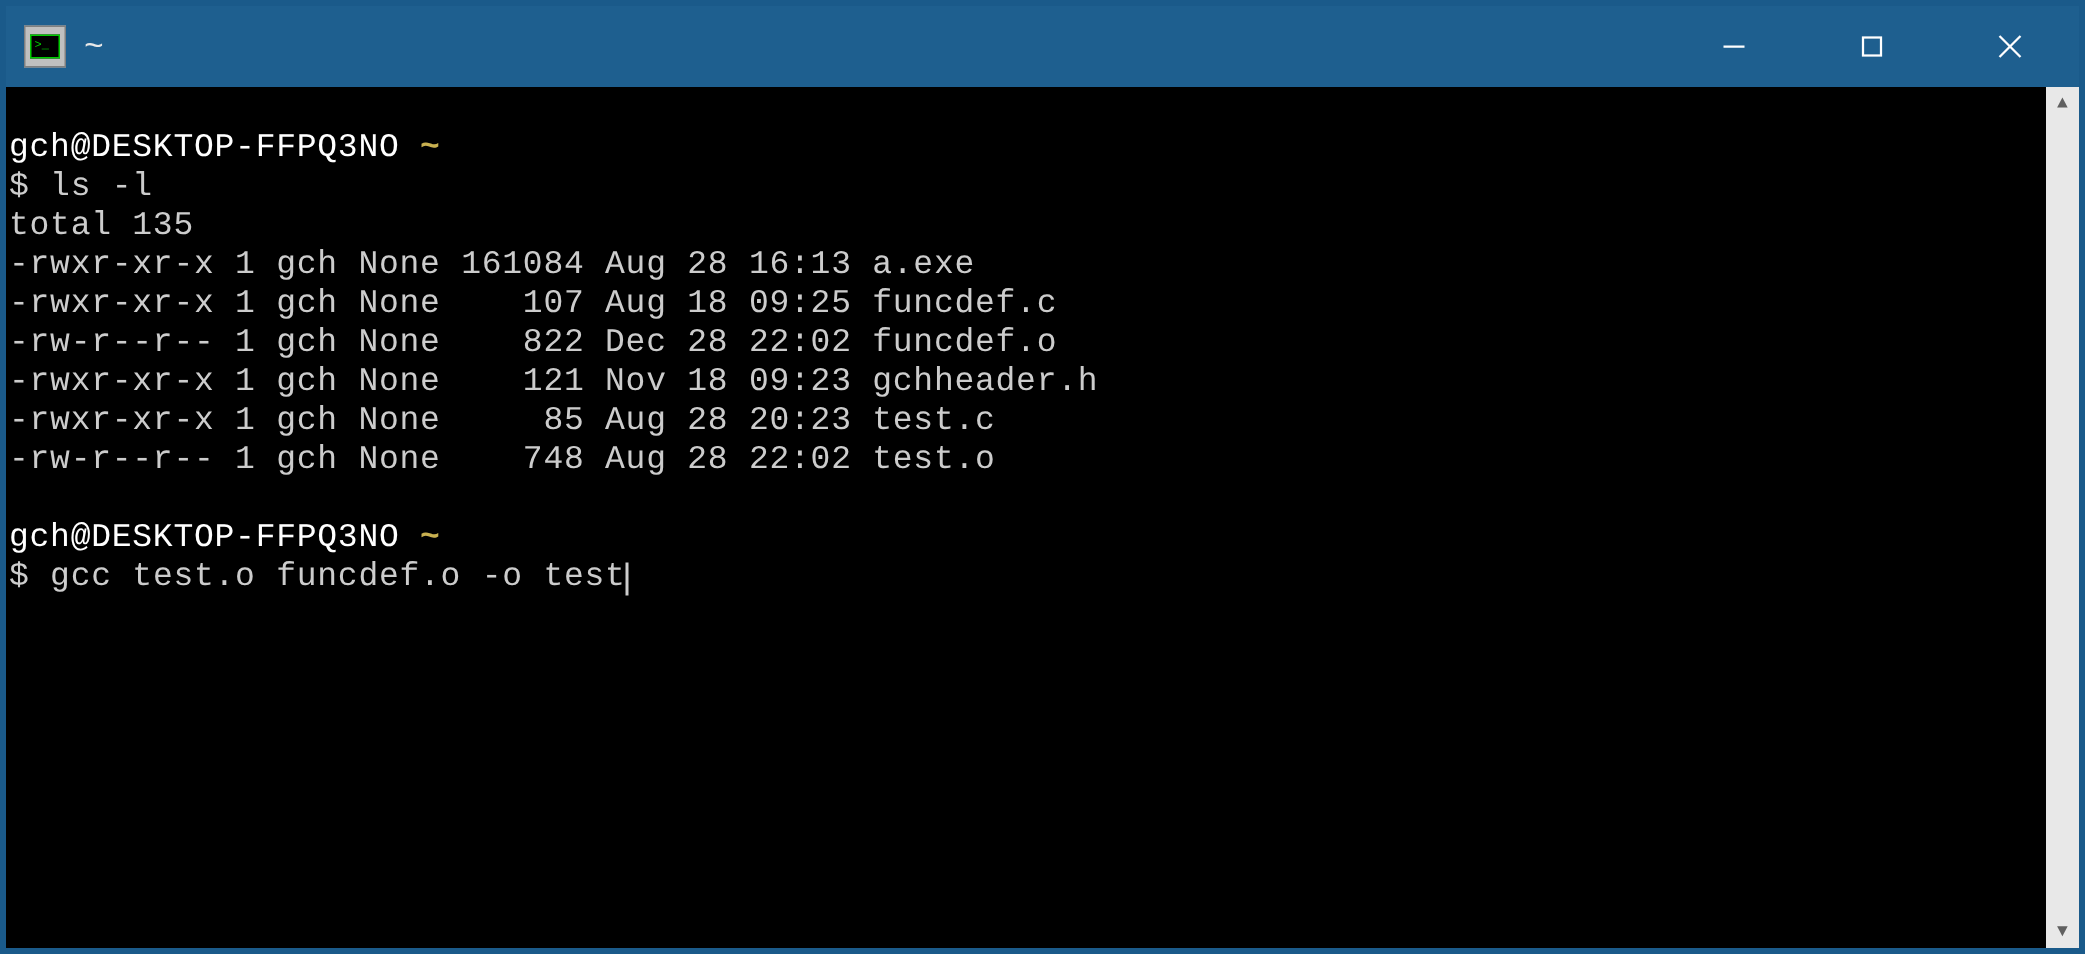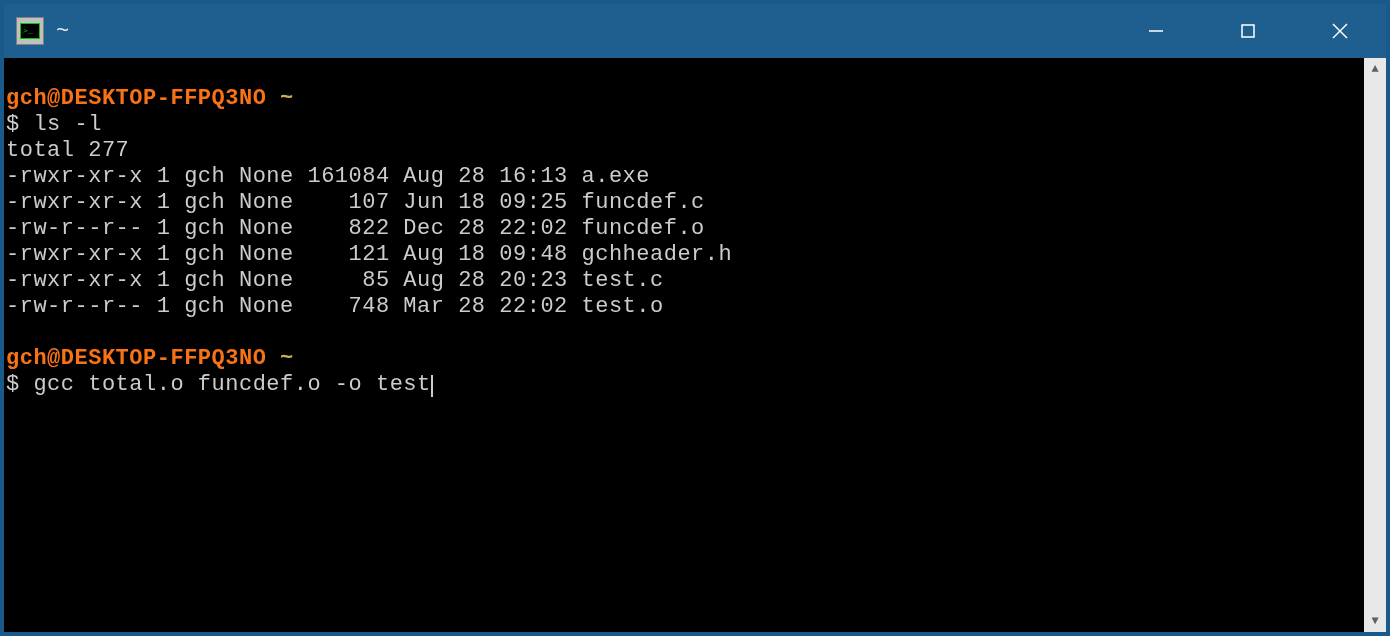--- a/index.html
+++ b/index.html
@@ -99,21 +99,21 @@
       height: 22px;
       display: flex;
       align-items: center;
       justify-content: center;
       color: #606060;
       font-size: 12px;
       position: absolute;
     }
     .scroll-up { top: 0; }
     .scroll-down { bottom: 0; }
-    .prompt-user { color: #f97316; font-weight: bold; }
+    .prompt-user { color: #ffffff; font-weight: normal; }
     .prompt-tilde { color: #c8b050; font-weight: bold; }
     .cursor {
       display: inline-block;
       width: 2px;
       height: 22px;
       background: #ccc;
       vertical-align: text-bottom;
       animation: blink 1s step-end infinite;
     }
     @keyframes blink { 50% { opacity: 0; } }
@@ -145,29 +145,29 @@
             <line x1="3" y1="3" x2="17" y2="17"></line>
             <line x1="17" y1="3" x2="3" y2="17"></line>
           </svg>
       </div>
     </div>
   </div>
 
   <div class="terminal-area">
     <div class="terminal"><span class="prompt-user">gch@DESKTOP-FFPQ3NO</span> <span class="prompt-tilde">~</span>
 <span>$</span> <span>ls -l</span>
-<span>total 277</span>
+<span>total 135</span>
 <span>-rwxr-xr-x 1 gch None 161084 Aug 28 16:13 a.exe</span>
-<span>-rwxr-xr-x 1 gch None    107 Jun 18 09:25 funcdef.c</span>
+<span>-rwxr-xr-x 1 gch None    107 Aug 18 09:25 funcdef.c</span>
 <span>-rw-r--r-- 1 gch None    822 Dec 28 22:02 funcdef.o</span>
-<span>-rwxr-xr-x 1 gch None    121 Aug 18 09:48 gchheader.h</span>
+<span>-rwxr-xr-x 1 gch None    121 Nov 18 09:23 gchheader.h</span>
 <span>-rwxr-xr-x 1 gch None     85 Aug 28 20:23 test.c</span>
-<span>-rw-r--r-- 1 gch None    748 Mar 28 22:02 test.o</span>
+<span>-rw-r--r-- 1 gch None    748 Aug 28 22:02 test.o</span>
 
 <span class="prompt-user">gch@DESKTOP-FFPQ3NO</span> <span class="prompt-tilde">~</span>
-<span>$</span> <span>gcc total.o funcdef.o -o test</span><span class="cursor"></span></div>
+<span>$</span> <span>gcc test.o funcdef.o -o test</span><span class="cursor"></span></div>
 
     <div class="scrollbar">
       <div class="scroll-arrow scroll-up">▲</div>
       <div class="scroll-arrow scroll-down">▼</div>
     </div>
   </div>
 </div>
 
 </body></html>

